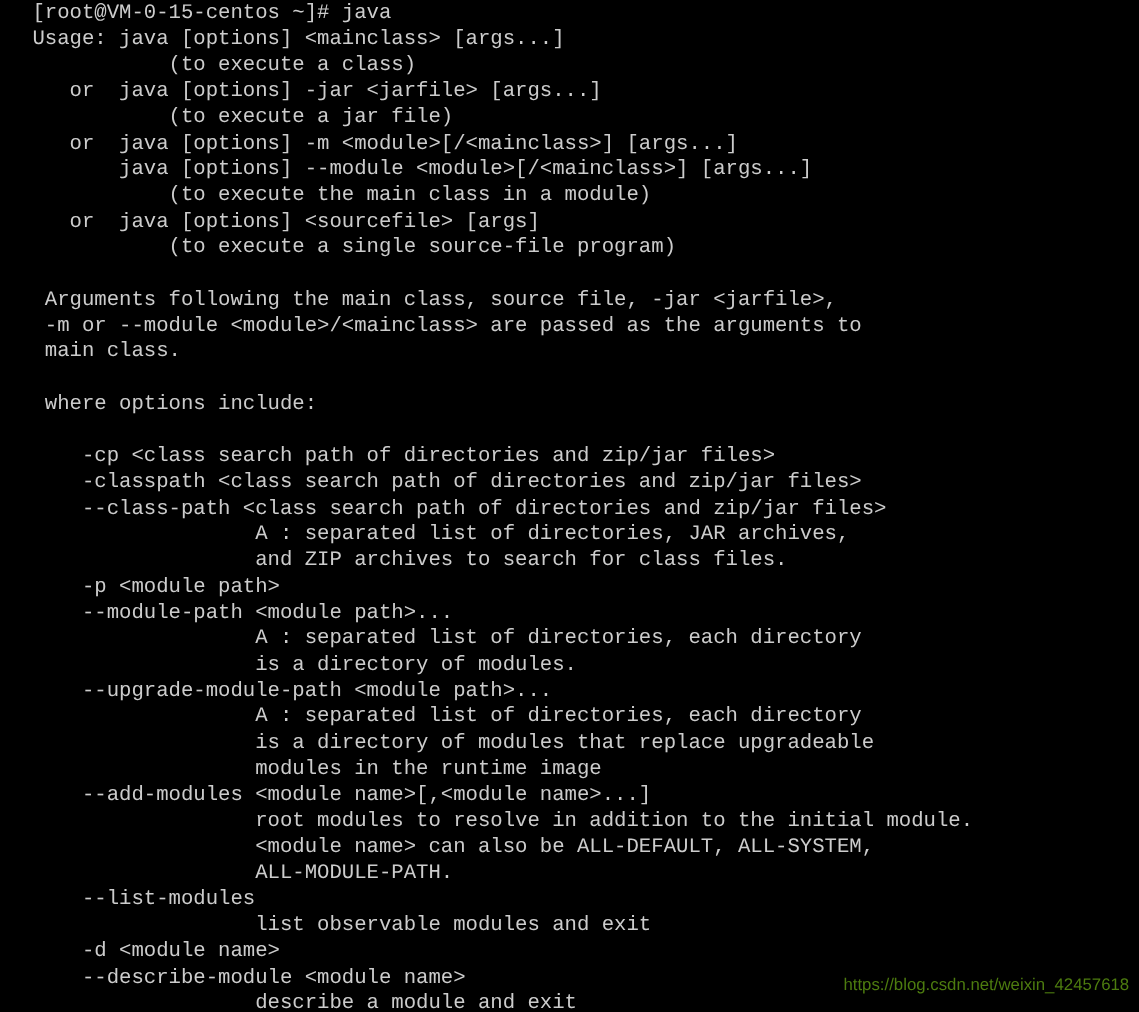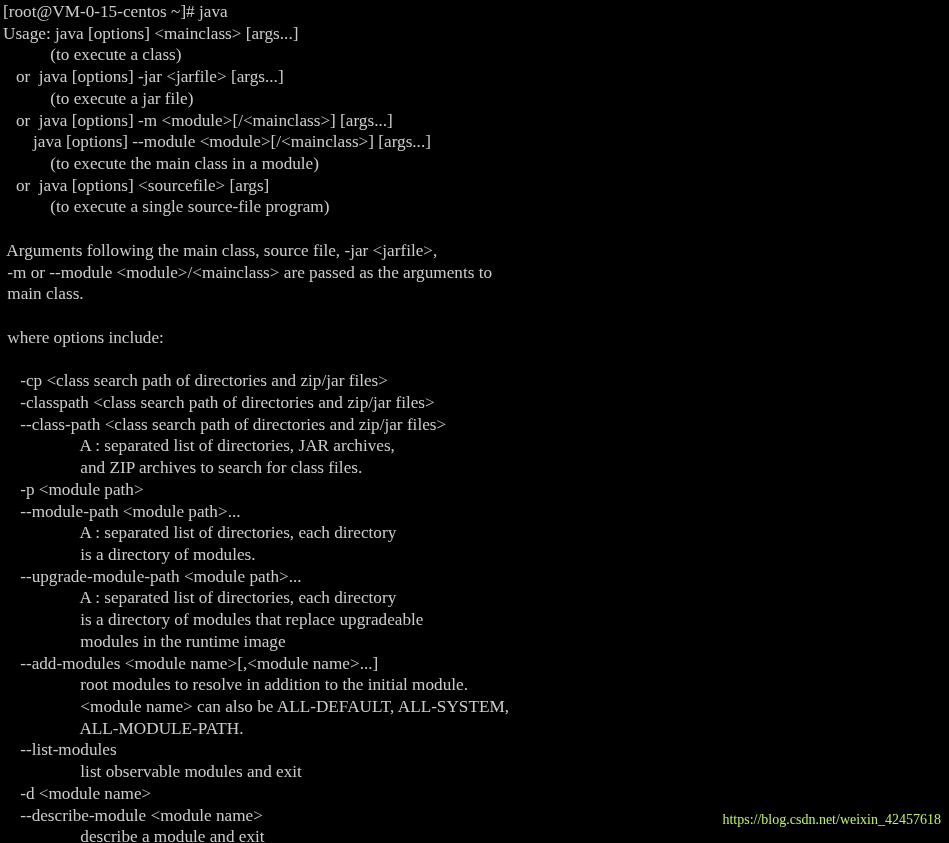--- a/index.html
+++ b/index.html
@@ -27,33 +27,34 @@
     top: 1px;
     width: 946px;
     white-space: pre;
     tab-size: 8;
   }
   .line {
     display: block;
     height: 21.72px;
     white-space: pre;
     color: #cccccc;
-    font-family: Liberation Serif, serif;
+    font-family: Liberation Mono, monospace;
+    margin-left: 24px;
   }
   .line.blank {
     color: transparent;
   }
   .watermark {
     position: absolute;
     right: 8px;
     top: 812px;
-    font-family: Liberation Serif, serif;
+    font-family: Liberation Sans, sans-serif;
     font-size: 14px;
     line-height: 16px;
-    color: #bef264;
+    color: #4d7c0f;
     white-space: pre;
     letter-spacing: 0px;
     pointer-events: none;
     user-select: none;
   }
 </style>
 </head>
 <body>
 
 <div id="terminal">

